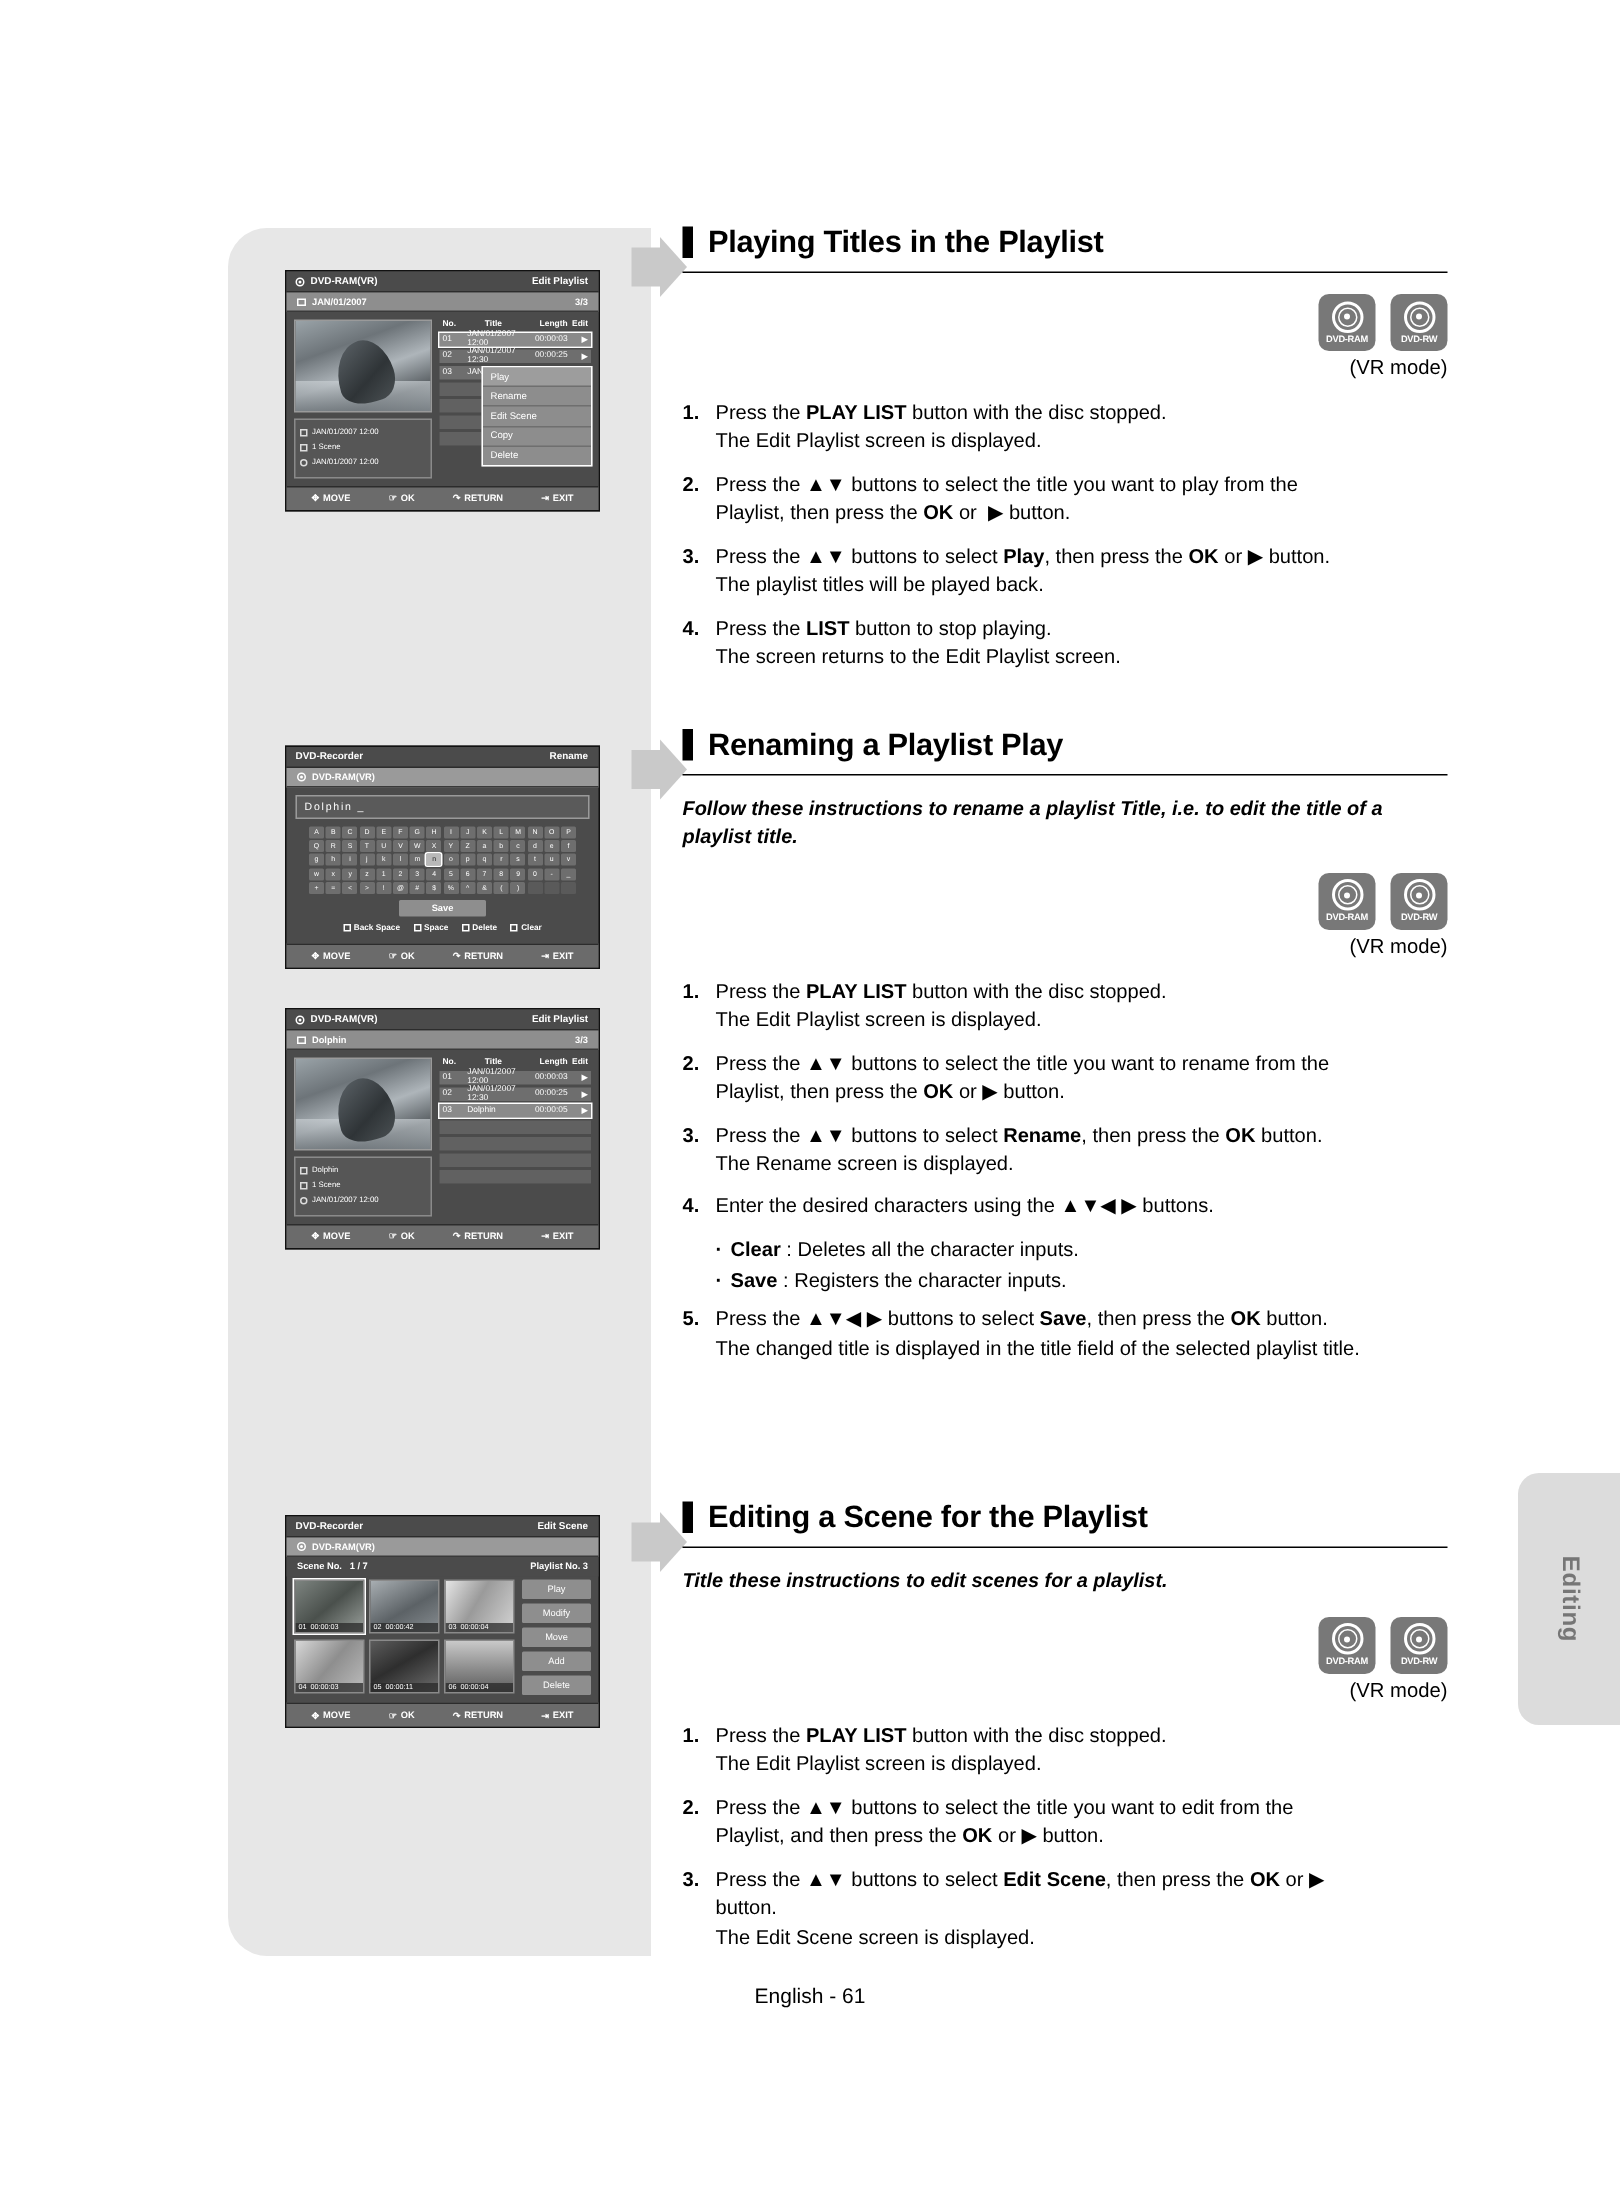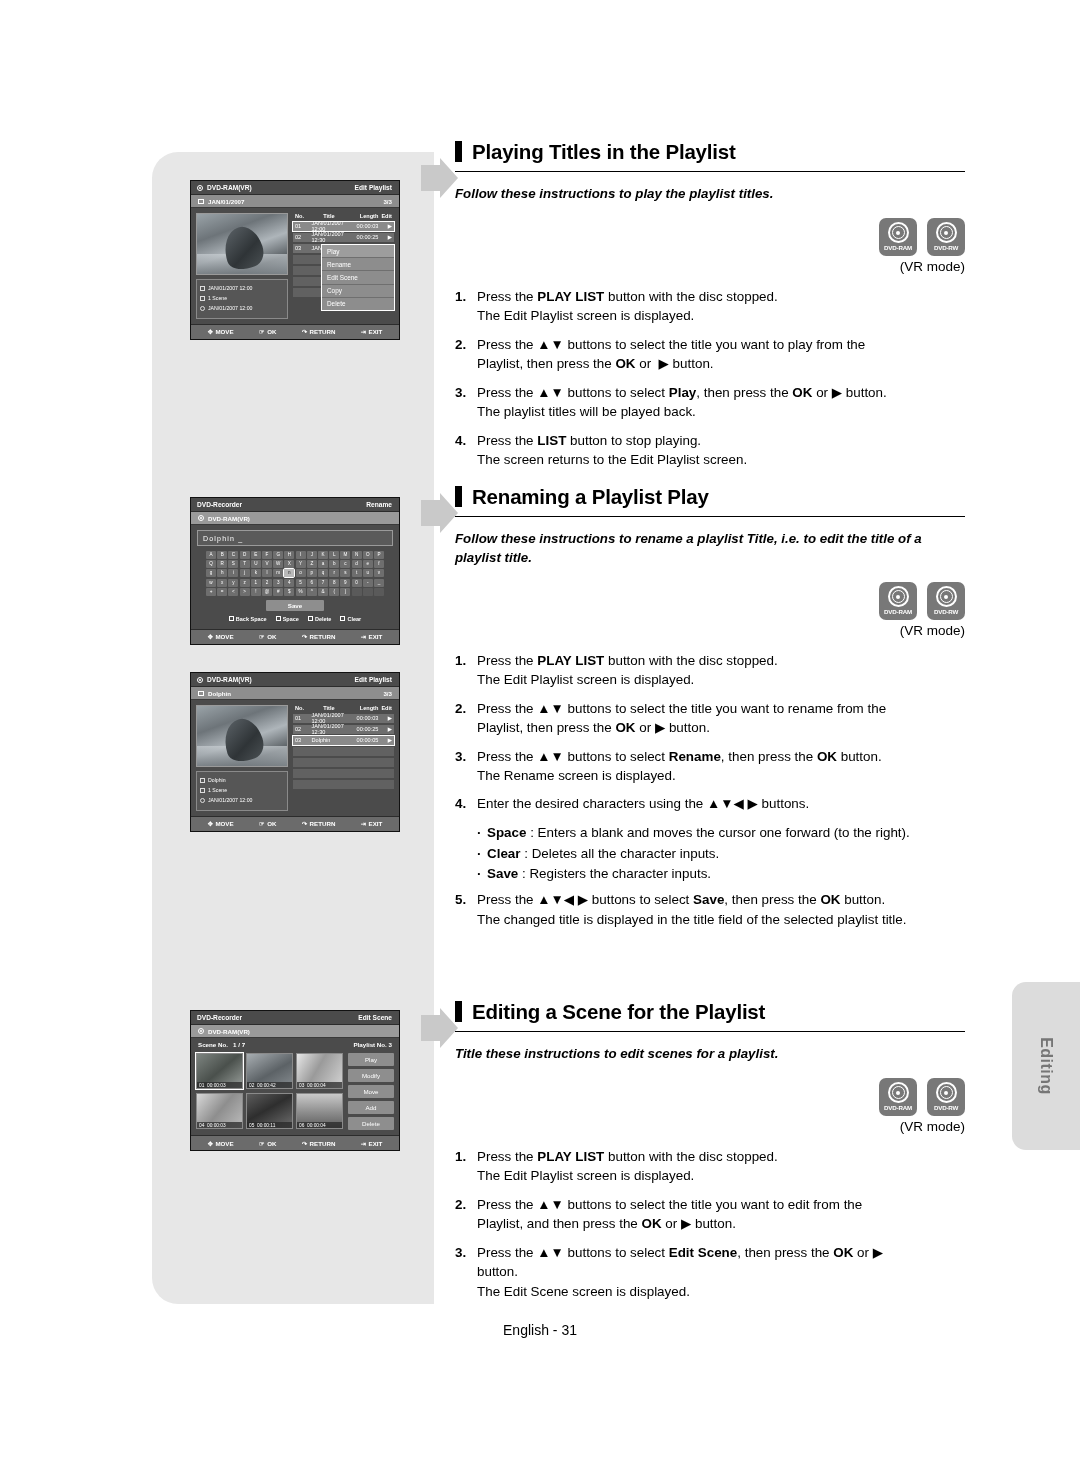--- a/index.html
+++ b/index.html
@@ -630,23 +630,22 @@
         <i style="font-style:normal">⇥</i>
         <b>EXIT</b>
       </span>
     </div>
 </div>
 
 <div class="sec-arrow" style="left:421px; top:158px;">
     <div class="body"></div>
     <div class="tip"></div>
   </div>
-<div class="content" style="top:140px;">
+<div class="content" style="top:150px;">
   <h2 class="section">Playing Titles in the Playlist</h2>
-  <p class="intro">Follow these instructions to play the playlist titles.</p>
   <div class="disc-row" id="discs1">
       <div class="disc">
         <div class="ring"></div>
         <div class="lbl">DVD-RAM</div>
       </div>
       <div class="disc">
         <div class="ring"></div>
         <div class="lbl">DVD-RW</div>
       </div>
     </div>
@@ -677,21 +676,20 @@
       </div>
     </div>
   <div class="vrmode">(VR mode)</div>
   <ol class="steps" id="steps2">
       <li><span class="num">1.</span>Press the <b>PLAY LIST</b> button with the disc stopped.<br>The Edit Playlist screen is displayed.</li>
       <li><span class="num">2.</span>Press the ▲▼ buttons to select the title you want to rename from the<br>Playlist, then press the <b>OK</b> or ▶ button.</li>
       <li><span class="num">3.</span>Press the ▲▼ buttons to select <b>Rename</b>, then press the <b>OK</b> button.<br>The Rename screen is displayed.</li>
       <li><span class="num">4.</span>Enter the desired characters using the ▲▼◀ ▶ buttons.</li>
     </ol>
   <ul class="bullets" id="bullets2">
-      <li><b>Space</b> : Enters a blank and moves the cursor one forward (to the right).</li>
       <li><b>Clear</b> : Deletes all the character inputs.</li>
       <li><b>Save</b> : Registers the character inputs.</li>
     </ul>
   <ol class="steps" style="margin-top:0;" id="steps2b">
       <li><span class="num">5.</span>Press the ▲▼◀ ▶ buttons to select <b>Save</b>, then press the <b>OK</b> button.<br>The changed title is displayed in the title field of the selected playlist title.</li>
     </ol>
 </div>
 
 <div class="sec-arrow" style="left:421px; top:1008px;">
     <div class="body"></div>
@@ -711,13 +709,13 @@
       </div>
     </div>
   <div class="vrmode">(VR mode)</div>
   <ol class="steps" id="steps3">
       <li><span class="num">1.</span>Press the <b>PLAY LIST</b> button with the disc stopped.<br>The Edit Playlist screen is displayed.</li>
       <li><span class="num">2.</span>Press the ▲▼ buttons to select the title you want to edit from the<br>Playlist, and then press the <b>OK</b> or ▶ button.</li>
       <li><span class="num">3.</span>Press the ▲▼ buttons to select <b>Edit Scene</b>, then press the <b>OK</b> or ▶<br>button.<br>The Edit Scene screen is displayed.</li>
     </ol>
 </div>
 
-<div class="footer">English - 31</div>
+<div class="footer">English - 61</div>
 
 </body></html>

